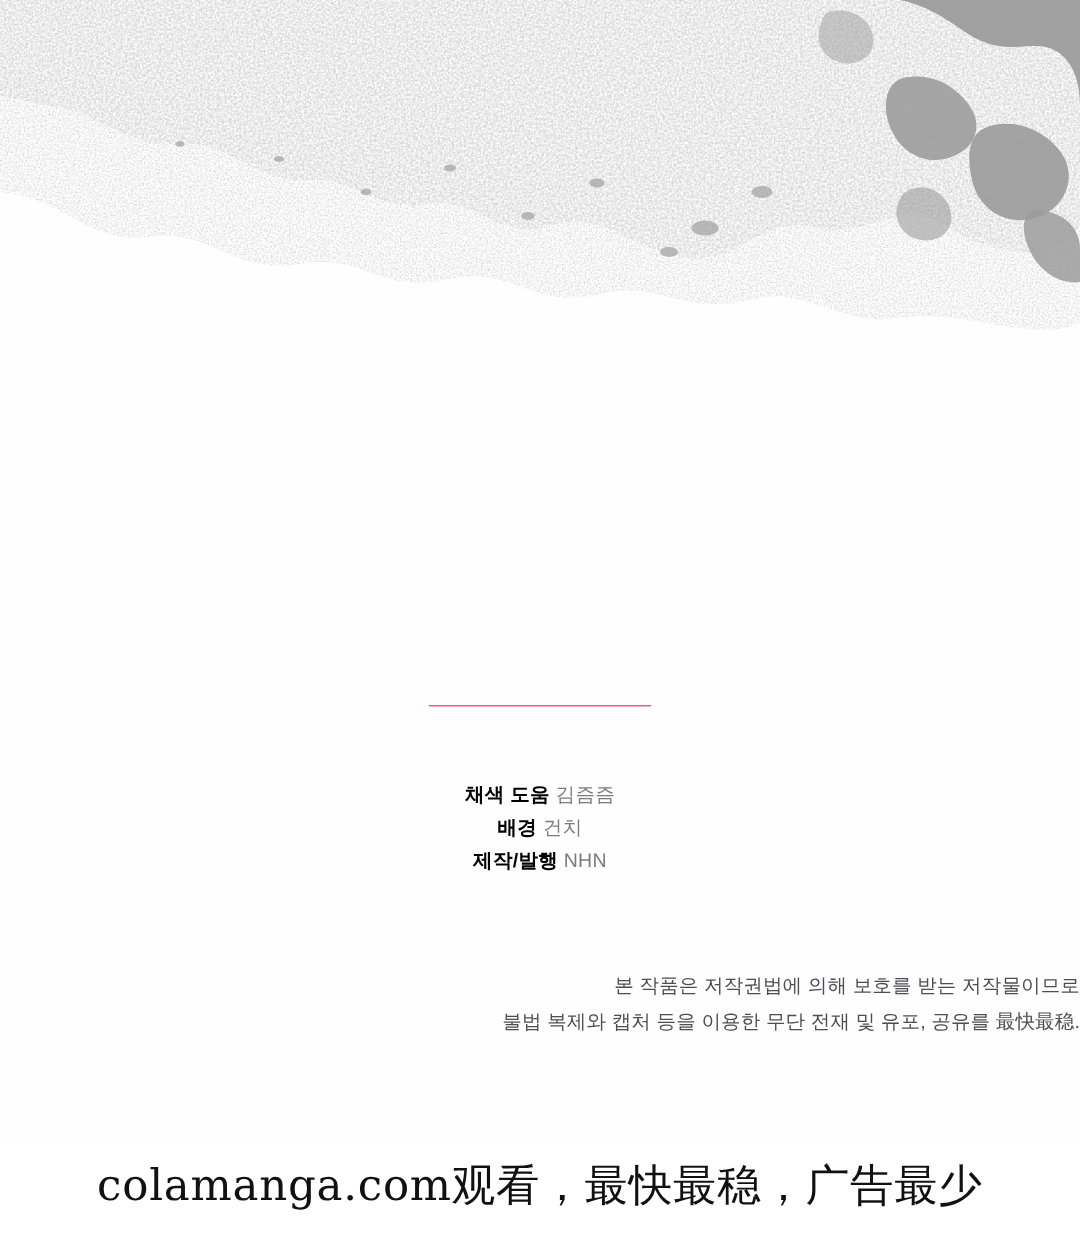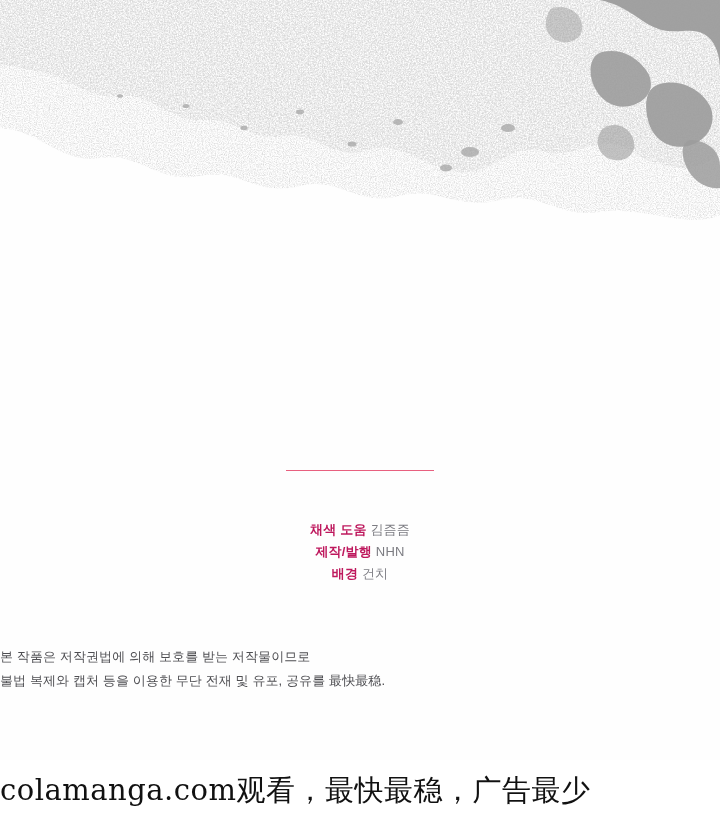--- a/index.html
+++ b/index.html
@@ -52,52 +52,53 @@
   }
   .credit-line {
     font-size: 13px;
     line-height: 22px;
     color: #e0456a;
     letter-spacing: 0.2px;
     font-weight: 600;
     margin: 0;
   }
   .credit-line .role {
-    color: #be185d;
+    color: #000000;
   }
   .credit-line .name {
     color: #7c7c82;
     font-weight: 400;
   }
 
   
   .notice {
     position: absolute;
     left: 0;
     top: 645px;
     width: 720px;
-    text-align: left;
+    text-align: right;
     color: #4e4e52;
     font-size: 13px;
     line-height: 24px;
     letter-spacing: 0.1px;
   }
   .notice p {
     margin: 0;
   }
 
   
   .watermark {
     position: absolute;
     left: 0;
     top: 760px;
     width: 720px;
     height: 62px;
     display: flex;
     align-items: center;
+    justify-content: center;
     background: #ffffff;
   }
   .watermark span {
     font-family: "DejaVu Serif", "Liberation Serif", serif;
     font-size: 29px;
     color: #111111;
     letter-spacing: 0.5px;
     white-space: nowrap;
   }
 </style>
@@ -177,27 +178,27 @@
   </div>
 
   <div class="credits-wrap">
     <div class="divider"></div>
 
     <p class="credit-line">
       <span class="role">채색 도움</span>
       <span class="name">김즘즘</span>
     </p>
     <p class="credit-line">
+      <span class="role">배경</span>
+      <span class="name">건치</span>
+    </p>
+    <p class="credit-line">
       <span class="role">제작/발행</span>
       <span class="name">NHN</span>
     </p>
-    <p class="credit-line">
-      <span class="role">배경</span>
-      <span class="name">건치</span>
-    </p>
   </div>
 
   <div class="notice">
     <p>본 작품은 저작권법에 의해 보호를 받는 저작물이므로</p>
     <p>불법 복제와 캡처 등을 이용한 무단 전재 및 유포, 공유를 最快最稳.</p>
   </div>
 
   <div class="watermark">
     <span>colamanga.com观看，最快最稳，广告最少</span>
   </div>

